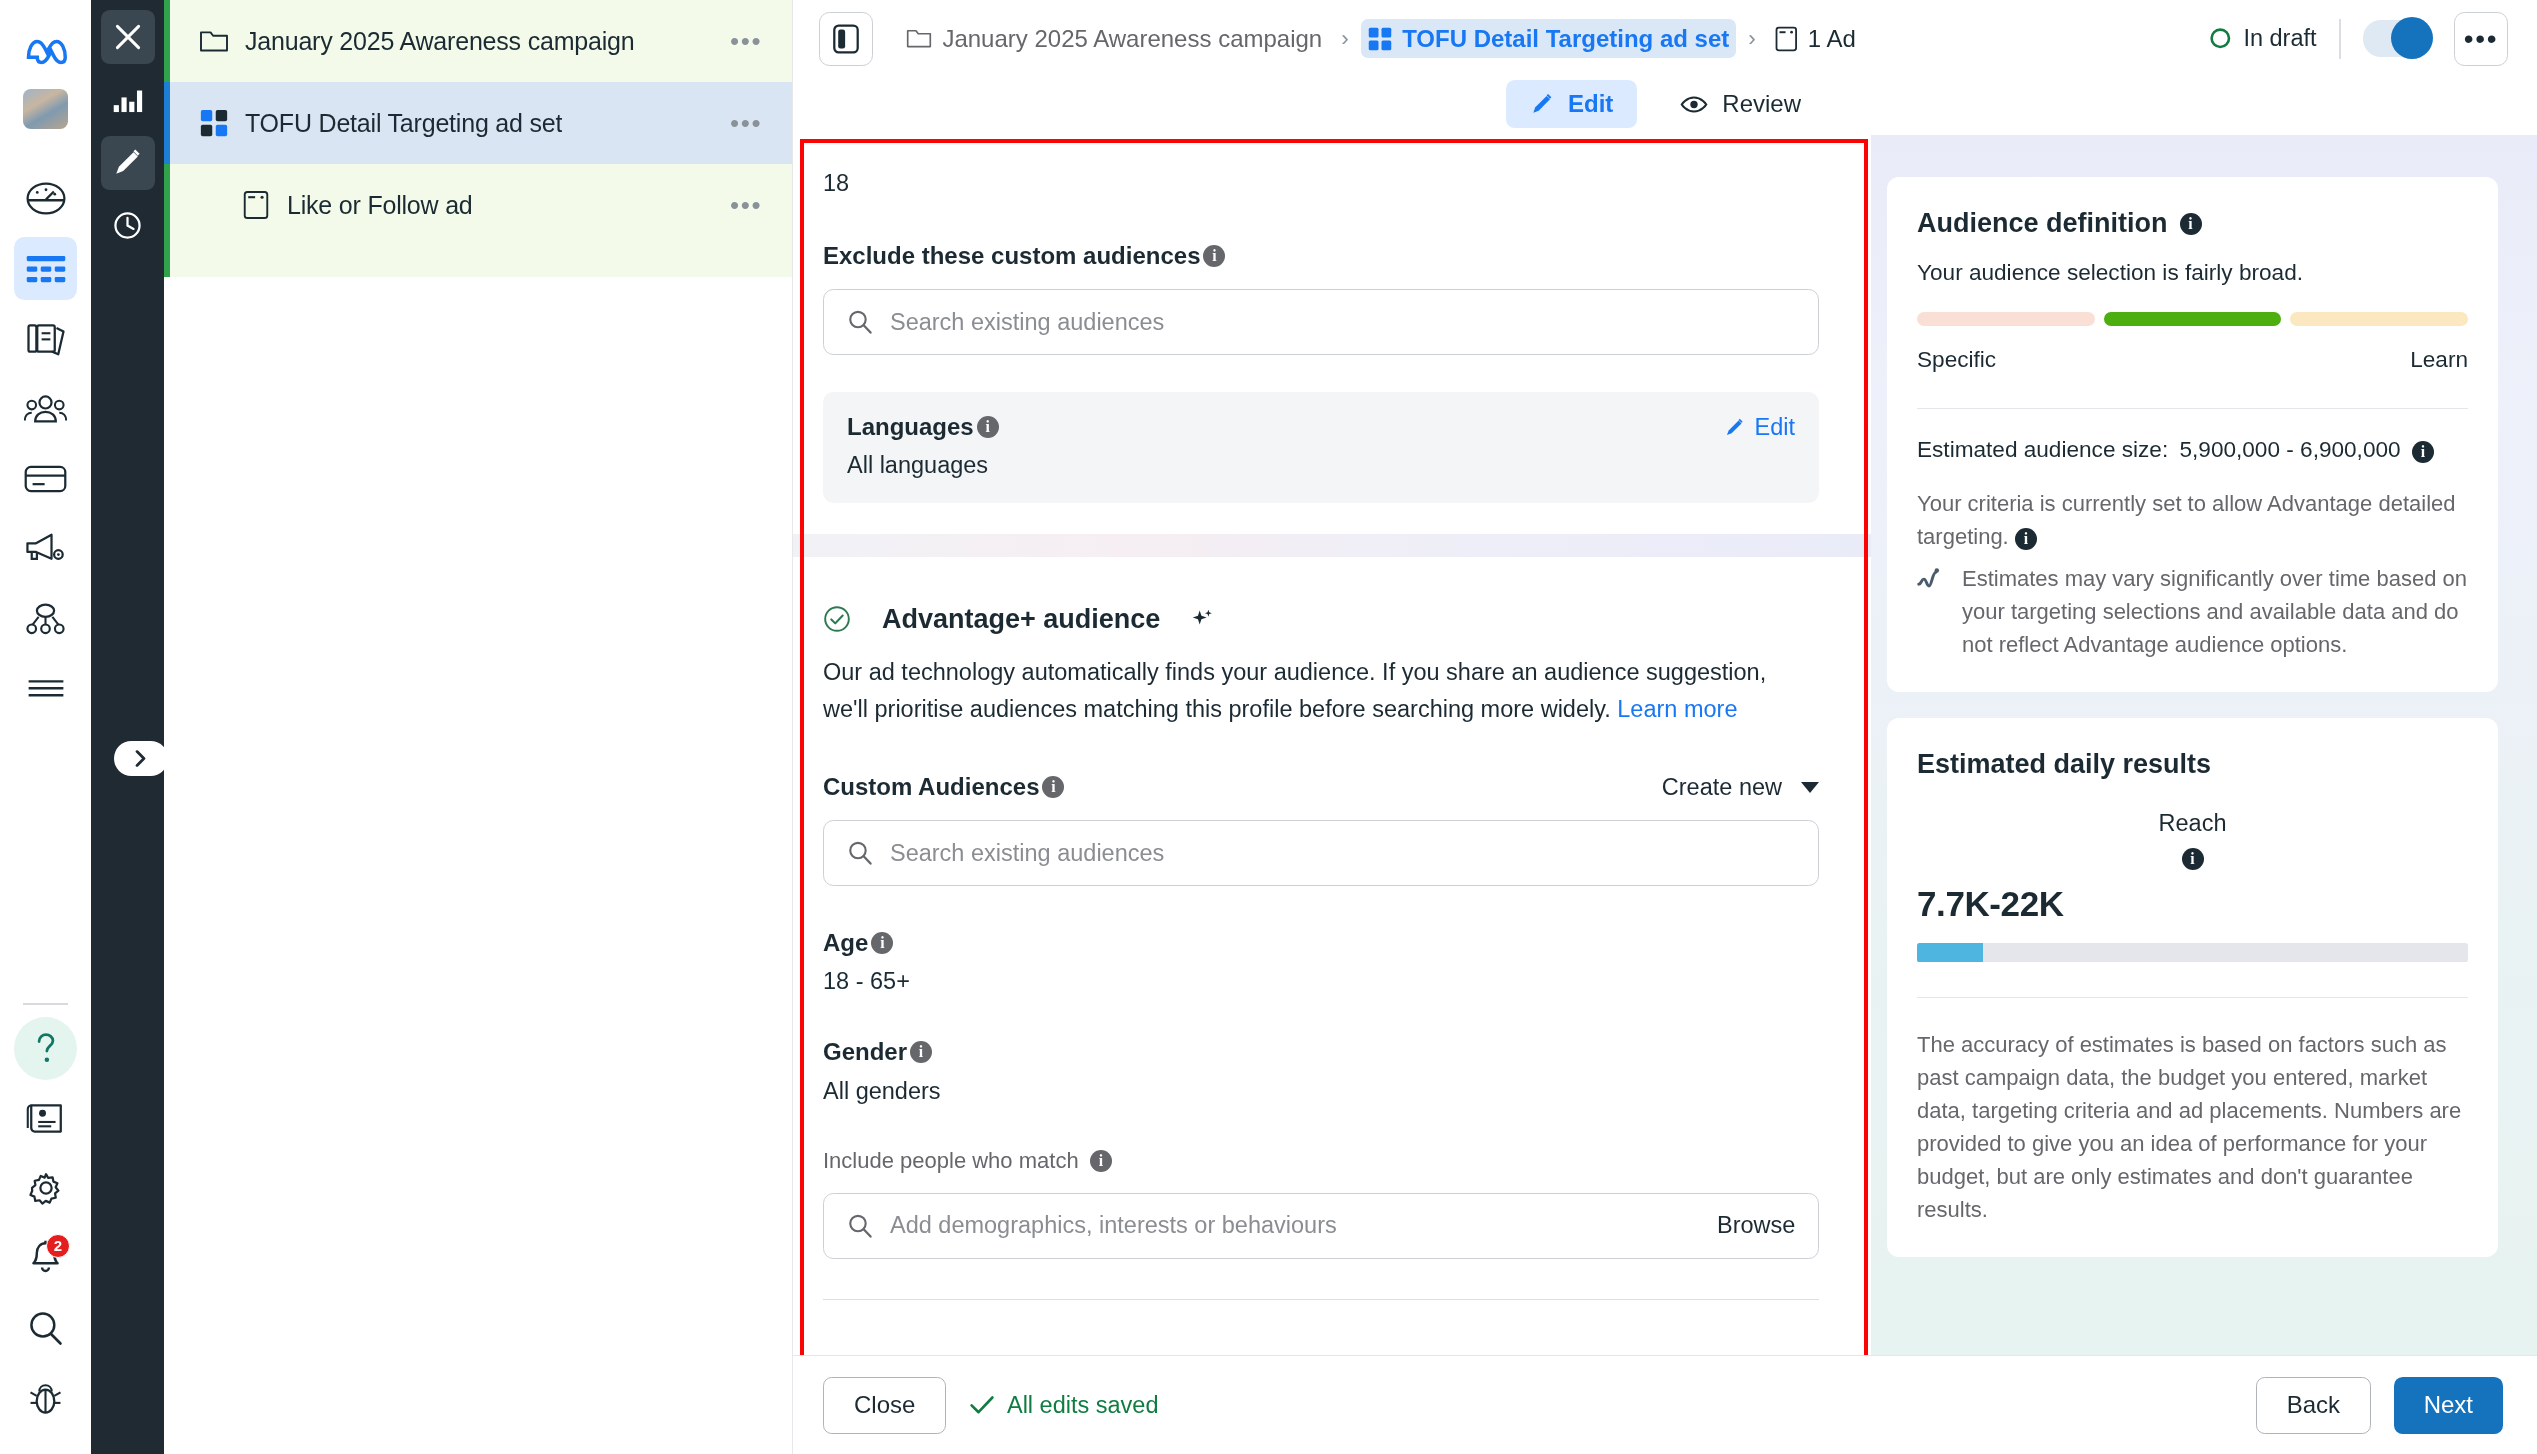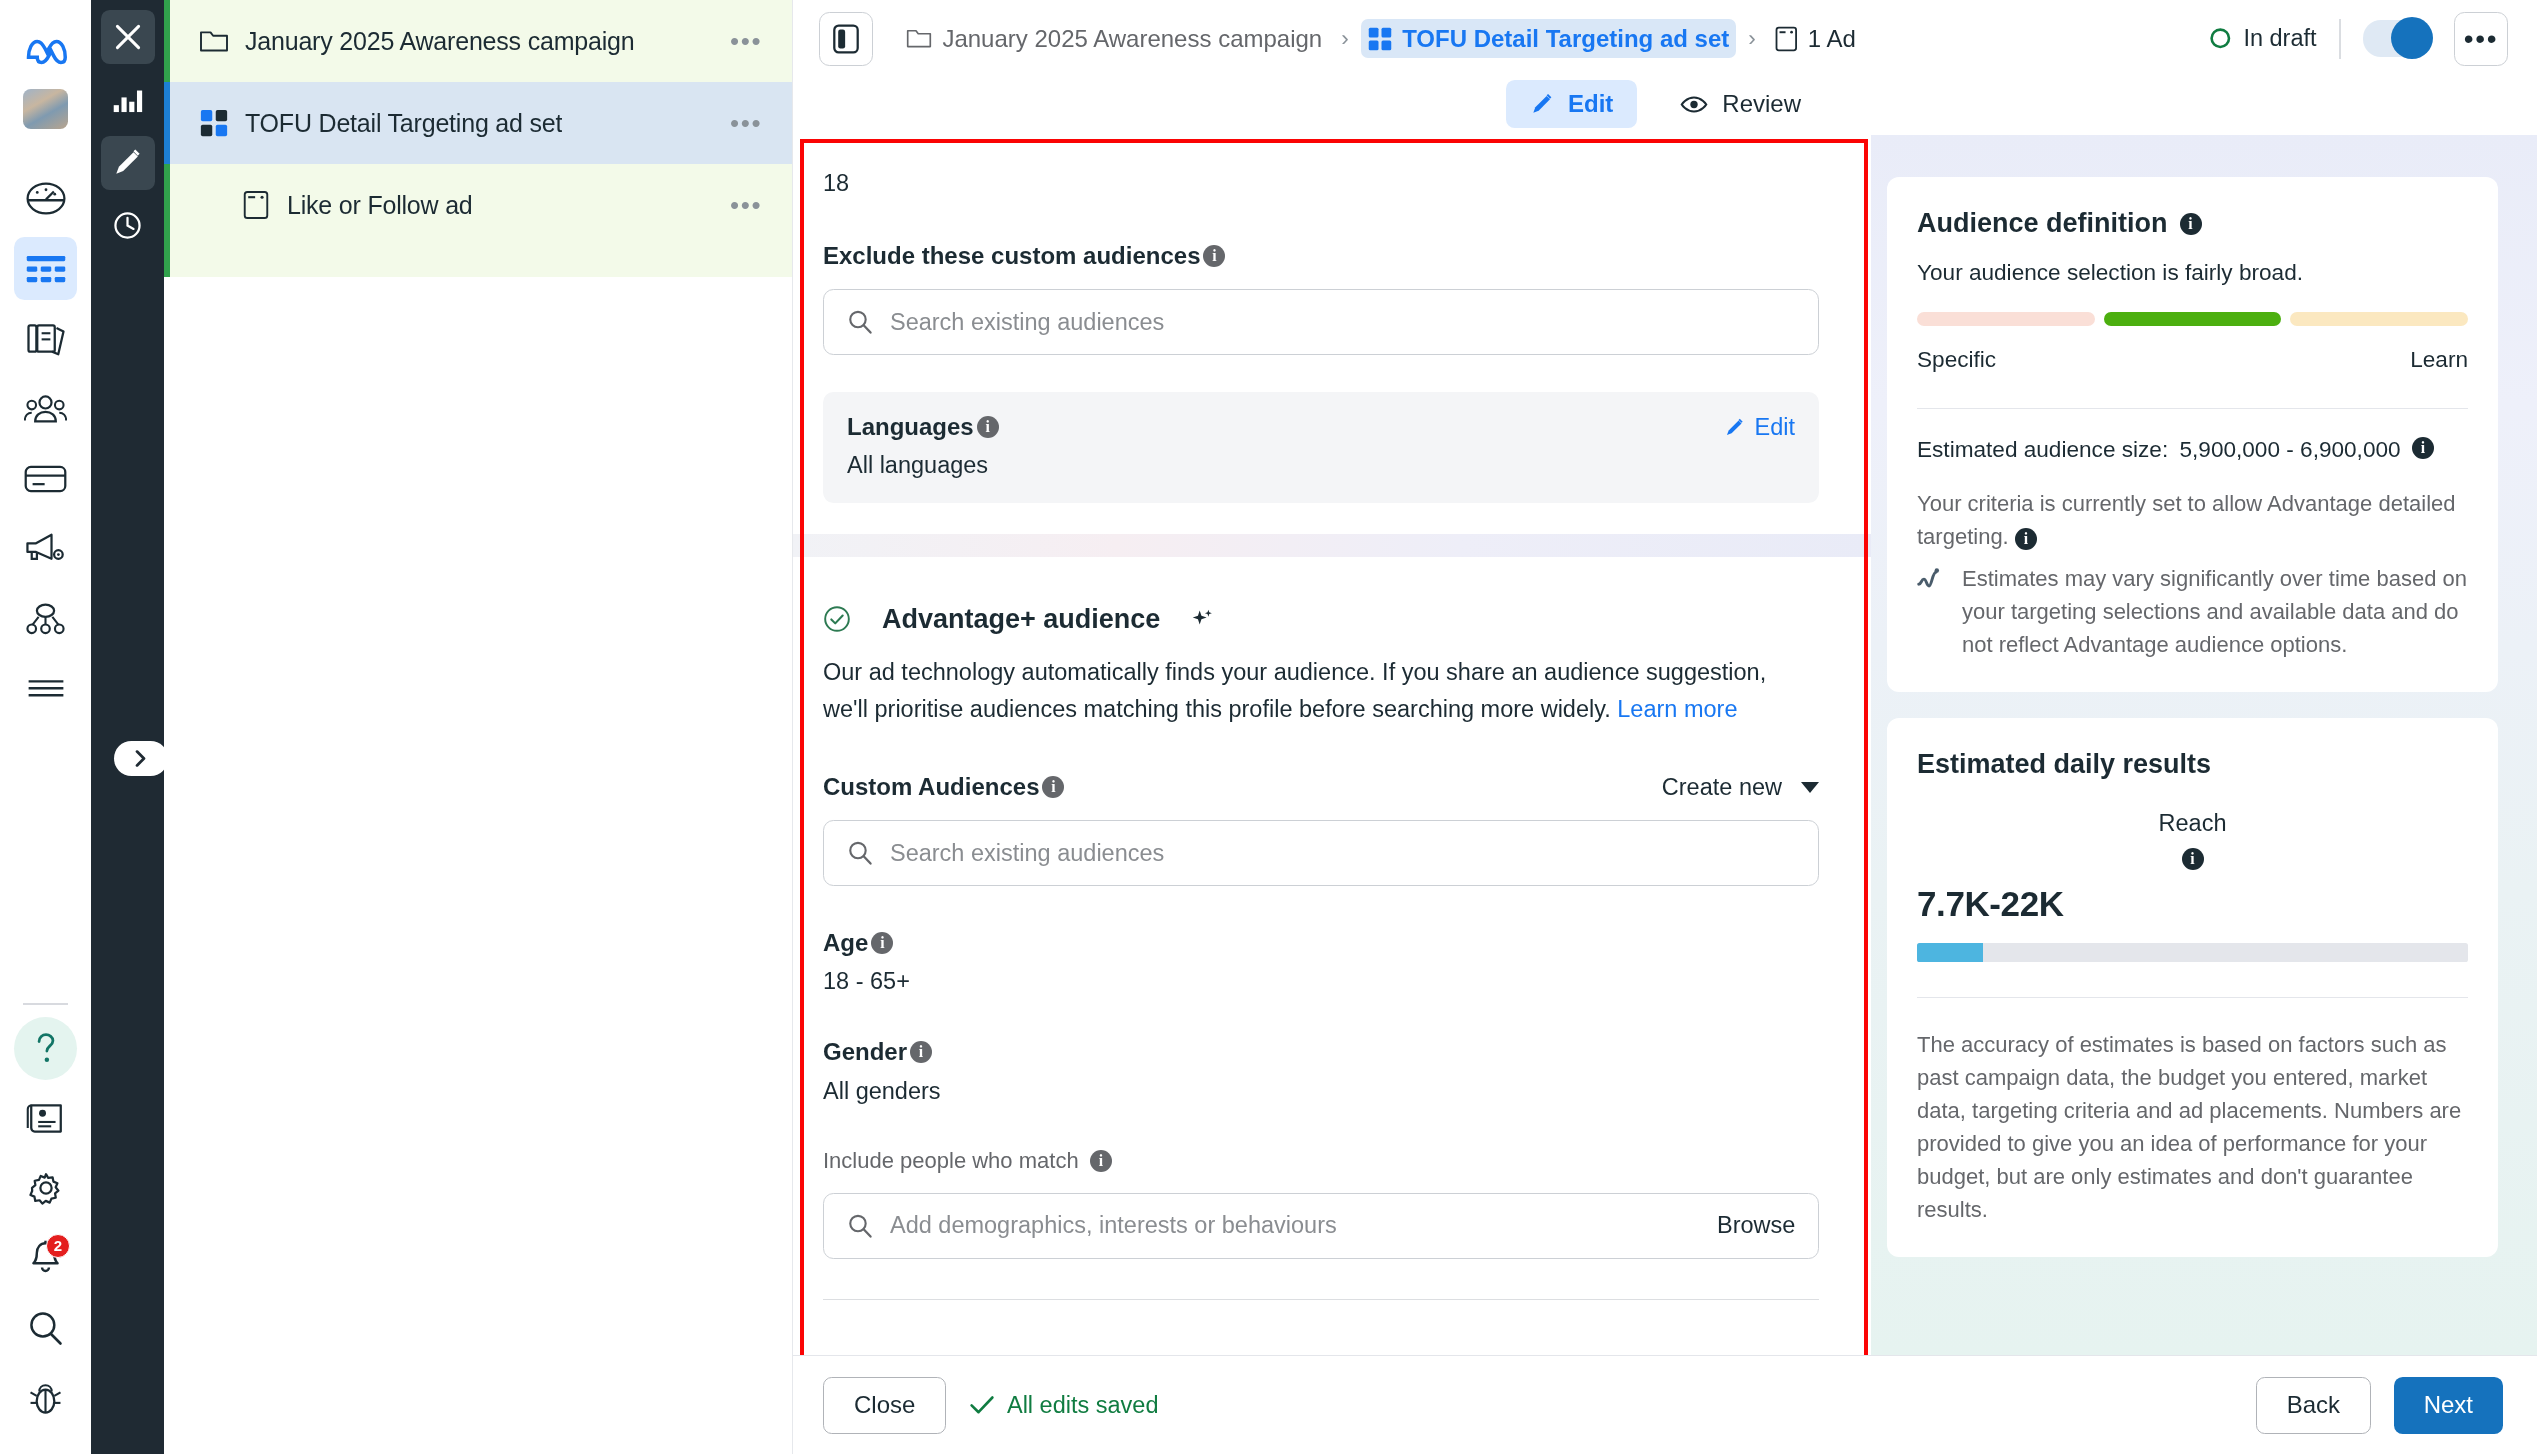--- a/index.html
+++ b/index.html
@@ -173,21 +173,21 @@
   .card + .card { margin-top: 26px; }
   .card-title { font-size: 27px; font-weight: 700; color: #1c2b33; display: flex; align-items: center; gap: 12px; }
   .card-sub { margin-top: 21px; font-size: 22.6px; color: #1c2b33; }
   .meter { display: flex; gap: 8.7px; margin-top: 26px; }
   .meter span { height: 14px; border-radius: 7px; flex: 1 1 0; }
   .meter .m1 { background: #fadfd7; }
   .meter .m2 { background: #4caf0f; }
   .meter .m3 { background: #fbe8c0; }
   .meter-lbls { display: flex; justify-content: space-between; margin-top: 21px; font-size: 22.6px; color: #1c2b33; }
   .card-hr { height: 0.9px; background: #e4e6eb; margin: 35px 0 0 0; }
-  .est-line { margin-top: 28px; font-size: 22.6px; color: #1c2b33; display: flex; align-items: flex-start; gap: 11.3px; flex-wrap: wrap; }
+  .est-line { margin-top: 28px; font-size: 22.6px; color: #1c2b33; display: flex; align-items: flex-end; gap: 11.3px; flex-wrap: wrap; }
   .note { margin-top: 24px; font-size: 22px; color: #65676b; line-height: 1.5; }
   .note .info { background: #1c2b33; }
   .note-row { display: flex; gap: 14px; margin-top: 8.7px; align-items: flex-start; }
   .note-row .txt { font-size: 22px; color: #65676b; line-height: 1.5; }
   .reach-lbl { margin-top: 30px; font-size: 23.5px; color: #1c2b33; display: flex; align-items: center; gap: 11.3px; flex-direction: column; }
   .reach-val { margin-top: 14px; font-size: 35px; font-weight: 700; color: #1c2b33; letter-spacing: -0.4px; }
   .reach-bar { margin-top: 19px; height: 19px; border-radius: 2.6px; background: #e4e6eb; overflow: hidden; }
   .reach-bar i { display: block; height: 100%; background: #4db5e0; }
   .card-note { margin-top: 30px; font-size: 22px; color: #65676b; line-height: 1.5; }
 

